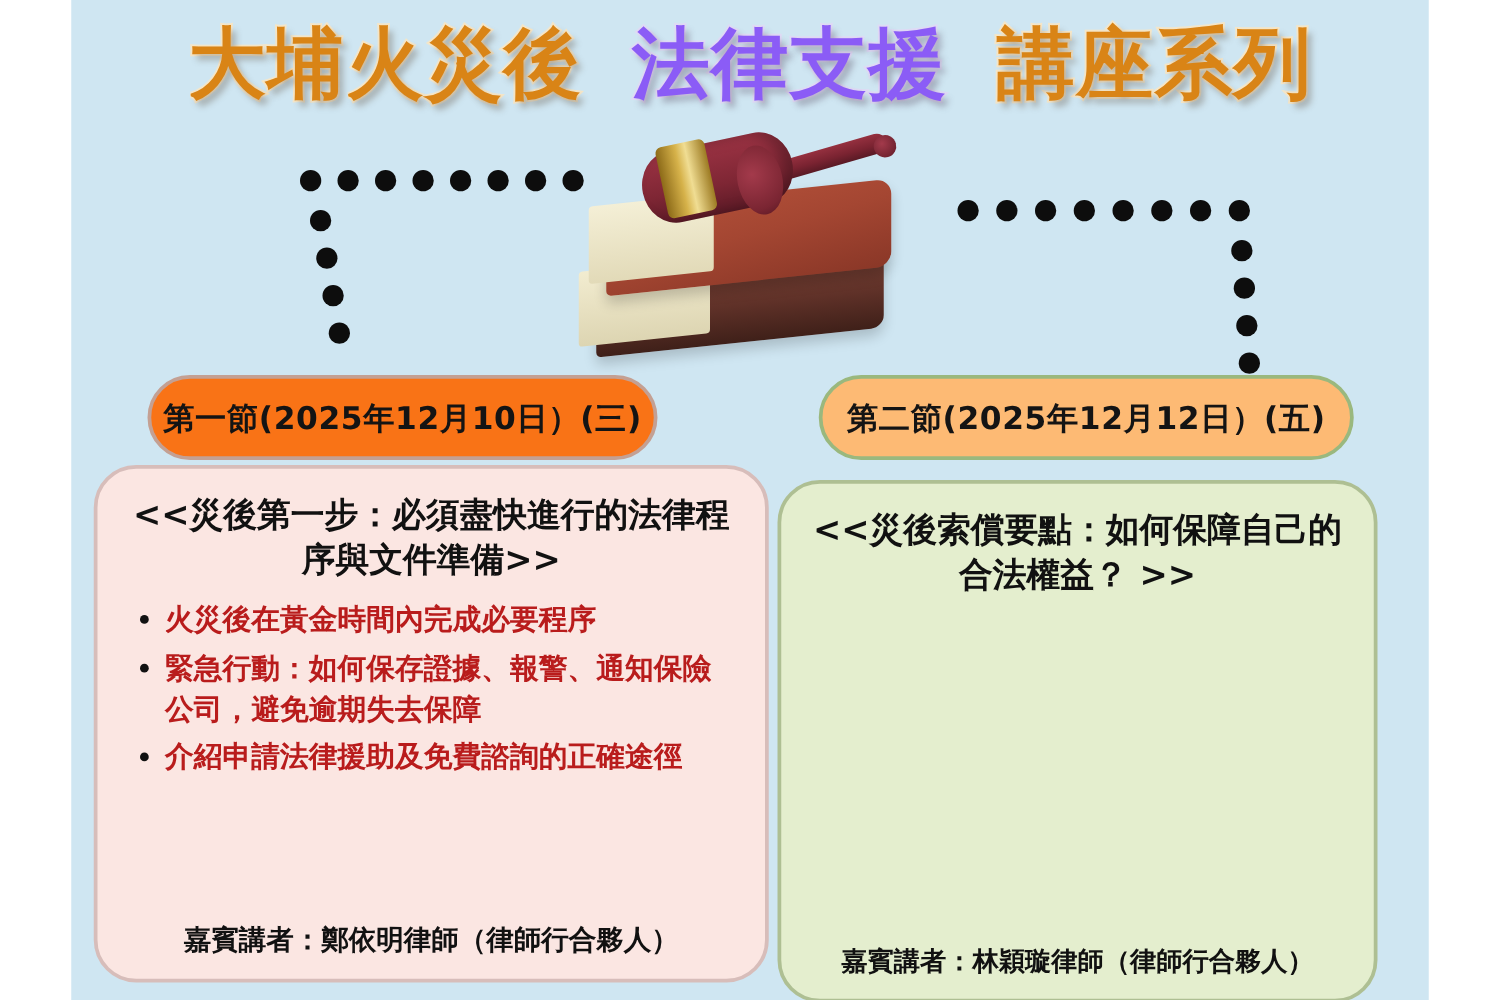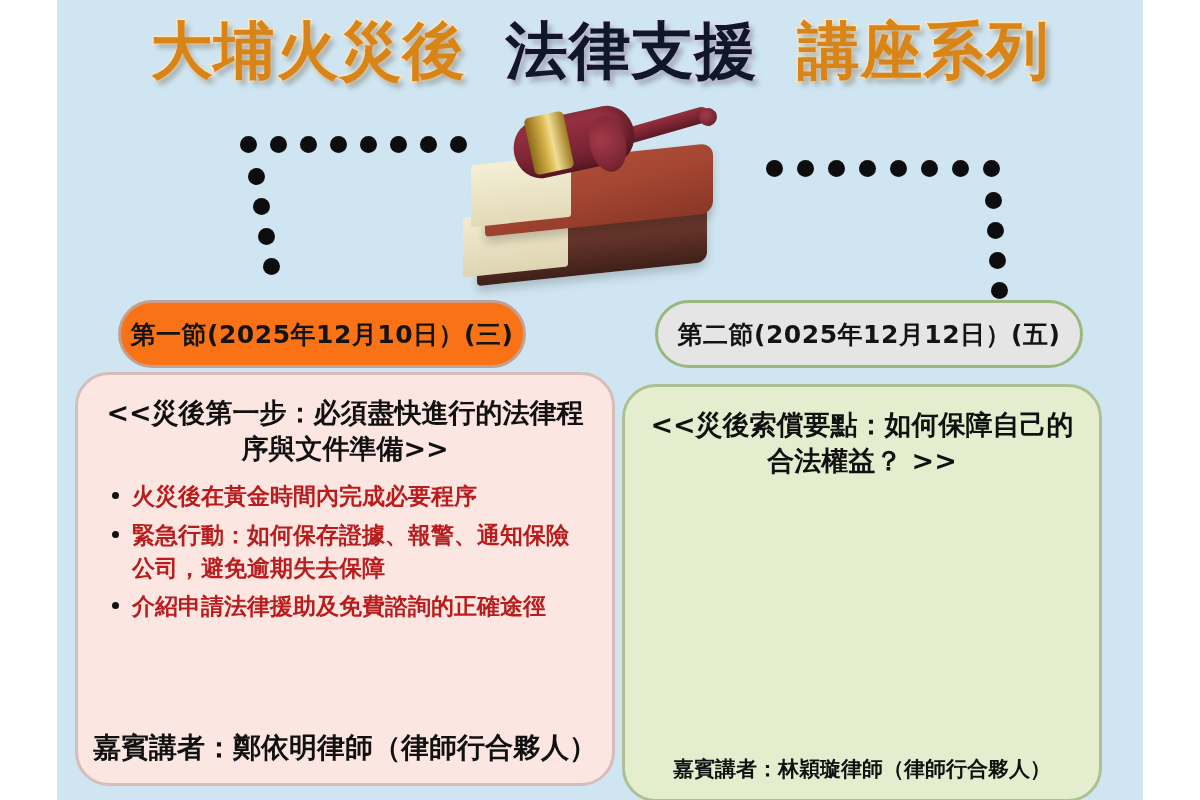--- a/index.html
+++ b/index.html
@@ -33,21 +33,21 @@
     line-height:1;
     font-family:"DejaVu Sans","Liberation Sans",sans-serif;
   }
   .t-orange{
     color:#d98416;
     -webkit-text-stroke:3px #f5e6c8;
     paint-order:stroke fill;
     text-shadow:4px 5px 5px rgba(120,110,100,.45);
   }
   .t-purple{
-    color:#0f172a;
+    color:#8b5cf6;
     -webkit-text-stroke:3px #dfdaf5;
     paint-order:stroke fill;
     text-shadow:4px 5px 5px rgba(110,105,125,.45);
   }
 
   
   .art{
     position:absolute;left:455px;top:100px;width:270px;height:195px;
   }
   .book-bottom{
@@ -122,21 +122,21 @@
     font-size:25px;font-weight:700;color:#141414;
     letter-spacing:.5px;
     white-space:nowrap;
   }
   .pill-left{
     left:118px;top:300px;width:402px;height:62px;
     background:#f97316;border:3px solid #c4a093;
   }
   .pill-right{
     left:655px;top:300px;width:422px;height:62px;
-    background:#e5e5e5;border:3px solid #9ab87e;
+    background:#fdba74;border:3px solid #9ab87e;
   }
 
   
   .card{
     position:absolute;
     border-radius:34px;
     box-sizing:border-box;
     padding:18px 24px 10px 24px;
     display:flex;flex-direction:column;align-items:center;
   }
@@ -162,21 +162,21 @@
     line-height:1.42;
     padding-left:26px;
     margin-bottom:6px;
   }
   .card-right .bullets li{font-size:22px;line-height:1.55;margin-bottom:8px;}
   .bullets li::before{
     content:"";position:absolute;left:6px;top:12px;
     width:7px;height:7px;border-radius:50%;background:#111;
   }
   .speaker{
-    font-size:28px;font-weight:700;color:#111;
+    font-size:22px;font-weight:700;color:#111;
     text-align:center;
     margin-top:auto;
     padding-bottom:6px;
     white-space:nowrap;
   }
   .card-right .speaker{font-size:21px;}
 </style>
 </head>
 <body>
 

